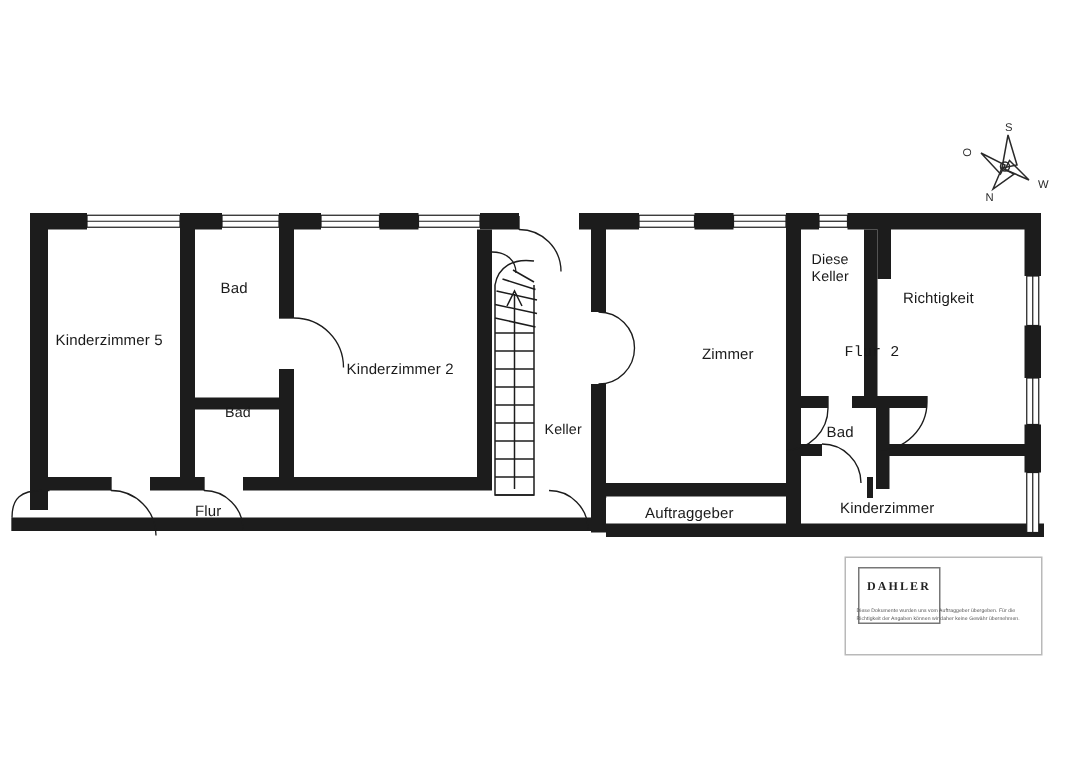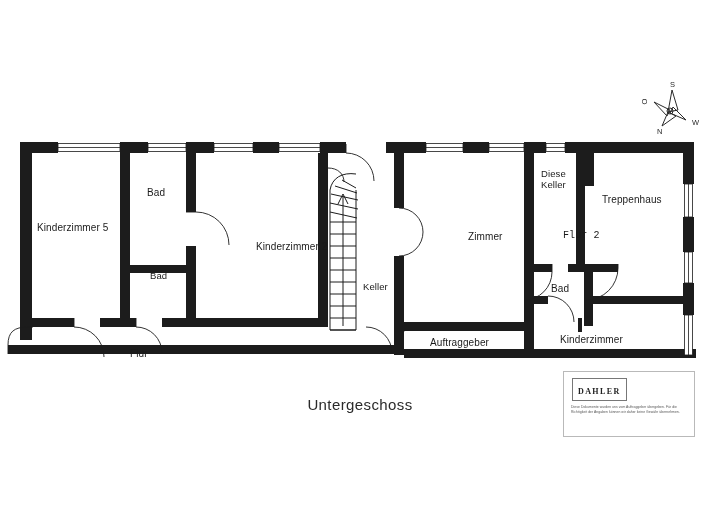--- a/index.html
+++ b/index.html
@@ -80,21 +80,21 @@
     height: 66px;
     border: 1px solid #b9b9b9;
     background: #ffffff;
     box-sizing: border-box;
   }
   #logo-frame {
     position: absolute;
     left: 8px;
     top: 6px;
     border: 1px solid #777;
-    padding: 1px 5px 2px 5px;
+    padding: 1px 5px 17px 5px;
     background: #fff;
   }
   #logo-text {
     font-family: "Liberation Serif", serif;
     font-size: 8px;
     letter-spacing: 1.4px;
     color: #222;
     font-weight: bold;
   }
   #disclaimer-text {
@@ -307,47 +307,46 @@
       <path class="stairline" d="M338,204 L343,194 L348,204"></path>
     </g>
 
     <path class="thin" d="M328,168 C338,168 344,174 344,182"></path>
 
   </svg>
 
   <div class="room-label big" style="left:37px;  top:222px;">Kinderzimmer 5</div>
   <div class="room-label big" style="left:147px; top:187px;">Bad</div>
   <div class="room-label" style="left:150px; top:270px;">Bad</div>
-  <div class="room-label big" style="left:236px; top:241px;padding-left:20px;">Kinderzimmer 2</div>
+  <div class="room-label big" style="left:211px; top:241px;padding-left:20px;">Kinderzimmer 2</div>
   <div class="room-label" style="left:363px; top:281px;">Keller</div>
-  <div class="room-label big" style="left:130px; top:336px;margin-top:12px;">Flur</div>
+  <div class="room-label big" style="left:130px; top:336px;">Flur</div>
   <div class="room-label big" style="left:468px; top:231px;">Zimmer</div>
   <div class="room-label big" style="left:430px; top:337px;">Auftraggeber</div>
   <div class="room-label" style="left:541px; top:168px;">Diese</div>
   <div class="room-label" style="left:541px; top:179px;text-align:center;">Keller</div>
   <div class="room-label big" style="left:563px; top:230px;font-family:Liberation Mono, monospace;">Flur 2</div>
   <div class="room-label big" style="left:551px; top:283px;">Bad</div>
   <div class="room-label big" style="left:560px; top:334px;">Kinderzimmer</div>
-  <div class="room-label big" style="left:602px; top:194px;">Treppenhaus</div>
+  <div class="room-label big" style="left:602px; top:194px;">Richtigkeit</div>
 
   <div id="compass">
     <svg viewBox="0 0 74 62" width="74" height="62">
       <path d="M38,10 L44,30 L34,32 Z" fill="none" stroke="#2a2a2a" stroke-width="1"></path>
       <path d="M20,22 L36,30 L33,36 Z" fill="none" stroke="#2a2a2a" stroke-width="1"></path>
       <path d="M52,40 L36,33 L39,27 Z" fill="none" stroke="#2a2a2a" stroke-width="1"></path>
       <path d="M28,46 L34,32 L42,36 Z" fill="none" stroke="#2a2a2a" stroke-width="1"></path>
       <circle cx="36" cy="31" r="3" fill="none" stroke="#2a2a2a" stroke-width="1"></circle>
     </svg>
     <div class="cl" style="left:36px; top:0px;">S</div>
     <div class="cl" style="left:8px;  top:17px; transform:rotate(-90deg);">O</div>
     <div class="cl" style="left:58px; top:38px;">W</div>
     <div class="cl" style="left:23px; top:47px;">N</div>
   </div>
 
-  <div id="plan-title">Untergeschoss</div>
 
   <div id="disclaimer-box">
     <div id="logo-frame">
       <span id="logo-text">DAHLER</span>
     </div>
     <div id="disclaimer-text">Diese Dokumente wurden uns vom Auftraggeber übergeben. Für die Richtigkeit der Angaben können wir daher keine Gewähr übernehmen.</div>
   </div>
 
 </div>
 

